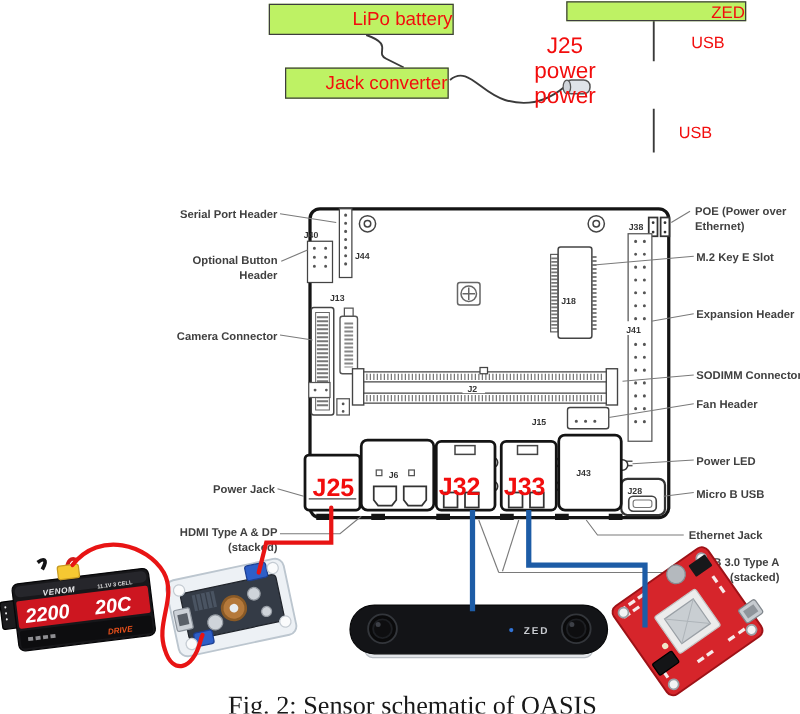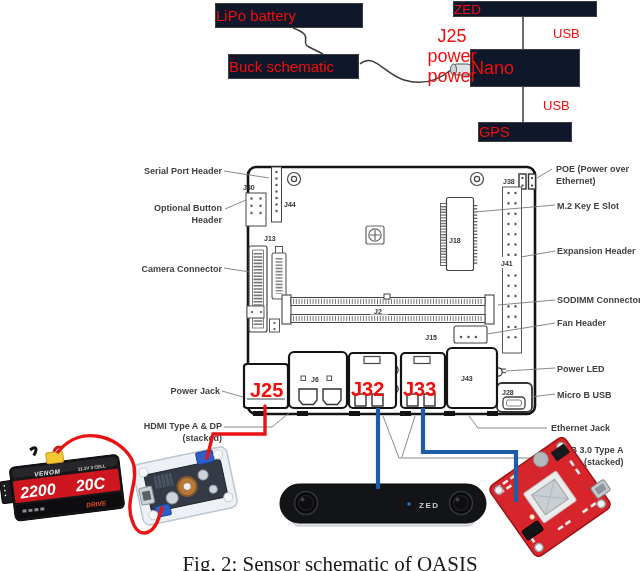--- a/index.html
+++ b/index.html
@@ -1,20 +1,20 @@
 <!DOCTYPE html>
 <html><head>
 <meta charset="utf-8">
 <style>
   html,body{margin:0;padding:0;background:#fff;}
   #fig{position:relative;width:640px;height:571px;background:#fff;overflow:hidden;
        font-family:"Liberation Sans",sans-serif;}
   #gfx{position:absolute;left:0;top:0;z-index:1;}
-  .box{position:absolute;z-index:3;border:1.5px solid #3d3d3d;background:#0f172a;
-       display:flex;align-items:center;justify-content:flex-start;
+  .box{position:absolute;z-index:3;border:1.5px solid #3d3d3d;background:#bef264;
+       display:flex;align-items:center;justify-content:flex-end;
        color:#f20d0d;box-sizing:border-box;}
   .redlbl{position:absolute;z-index:3;color:#f20d0d;text-align:center;line-height:1.1;}
   .caption{position:absolute;z-index:3;left:10px;top:552px;width:640px;text-align:center;
        font-family:"Liberation Serif",serif;font-size:21px;color:#191919;white-space:nowrap;}
   
   text{font-family:"Liberation Sans",sans-serif;}
   .lbl{font-size:9px;font-weight:600;fill:#404040;}
   .ref{font-size:7px;font-weight:700;fill:#333;}
   .portlbl{font-size:20px;font-weight:700;fill:#f20d0d;}
   .zedtxt{font-size:8px;font-weight:700;fill:#c9ccd1;letter-spacing:1.5px;}
@@ -317,30 +317,24 @@
     <path d="M58,452 C80,424 118,436 131,458 C142,478 124,498 132,520 C138,540 154,536 160,514 C160.8,511 161.5,509 162,508" stroke="#e81414" stroke-width="3.4" stroke-linecap="round"></path>
     <path d="M378,408 L378,489" stroke="#1d5ca6" stroke-width="4.2"></path>
     <path d="M423,408 L423,452 L516,452 L516,502" stroke="#1d5ca6" stroke-width="4.2"></path>
   </g>
 </svg>
 
   <div class="box" style="left:215px;top:3px;width:148px;height:25px;font-size:15px;">
     <span>LiPo battery</span>
   </div>
   <div class="box" style="left:228px;top:54px;width:131px;height:25px;font-size:15px;">
-    <span>Buck schematic</span>
+    <span>Jack converter</span>
   </div>
   <div class="box" style="left:453px;top:1px;width:144px;height:16px;font-size:13.5px;">
     <span>ZED</span>
-  </div>
-  <div class="box" style="left:470px;top:49px;width:110px;height:38px;font-size:18px;">
-    <span>Nano</span>
-  </div>
-  <div class="box" style="left:478px;top:122px;width:94px;height:20px;font-size:14.5px;">
-    <span>GPS</span>
   </div>
 
   <div class="redlbl" style="left:413px;top:27px;width:78px;font-size:18px;">
     <span>J25 power</span><br>
     <span>power</span>
   </div>
   <div class="redlbl" style="left:553px;top:27px;font-size:13px;">USB</div>
   <div class="redlbl" style="left:543px;top:99px;font-size:13px;">USB</div>
 
   <div class="caption">Fig. 2: Sensor schematic of OASIS</div>

